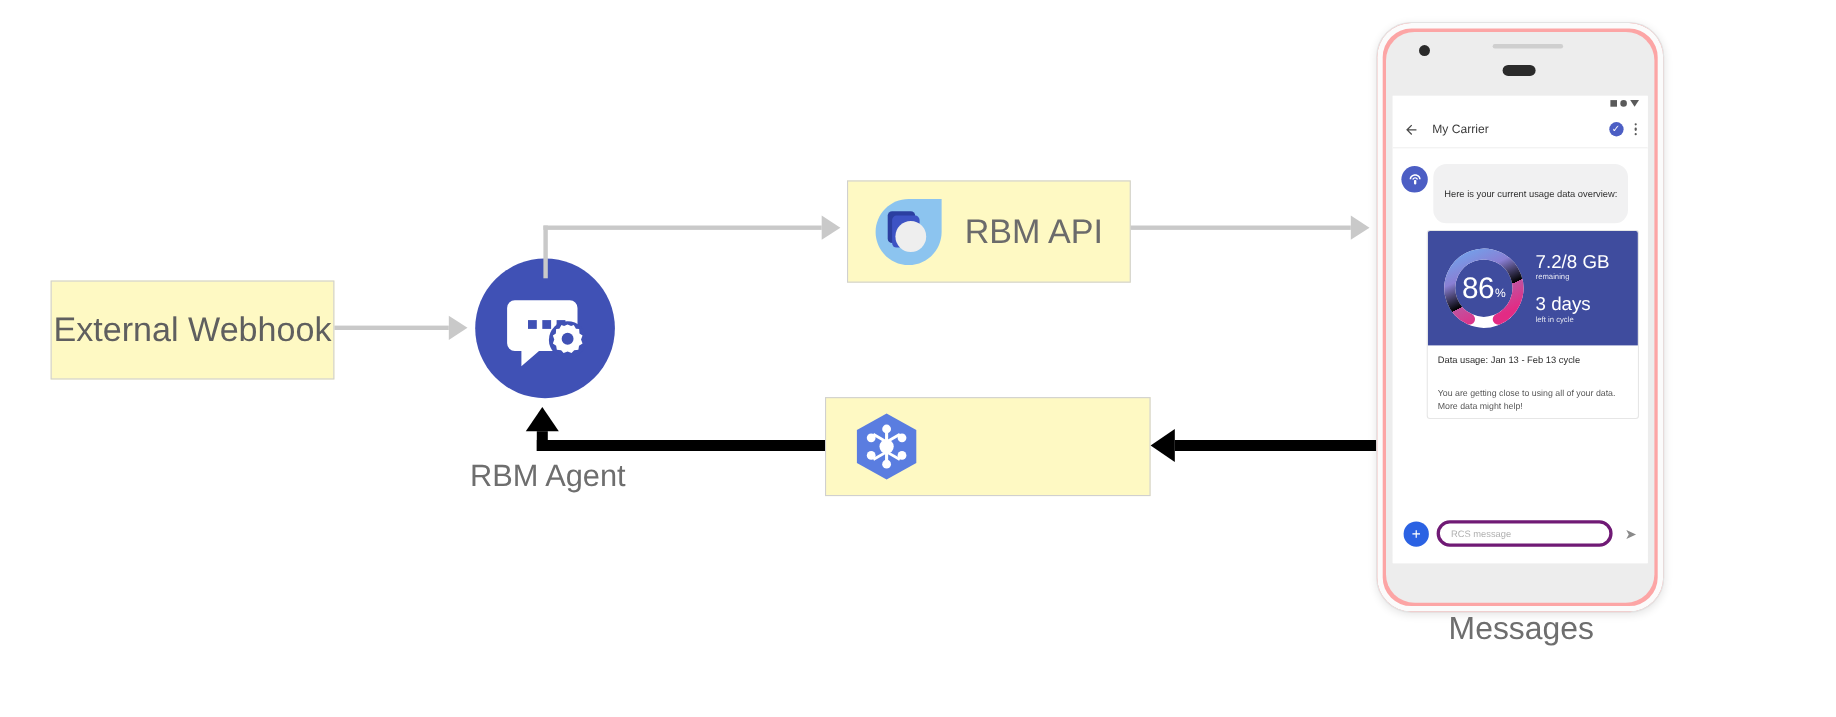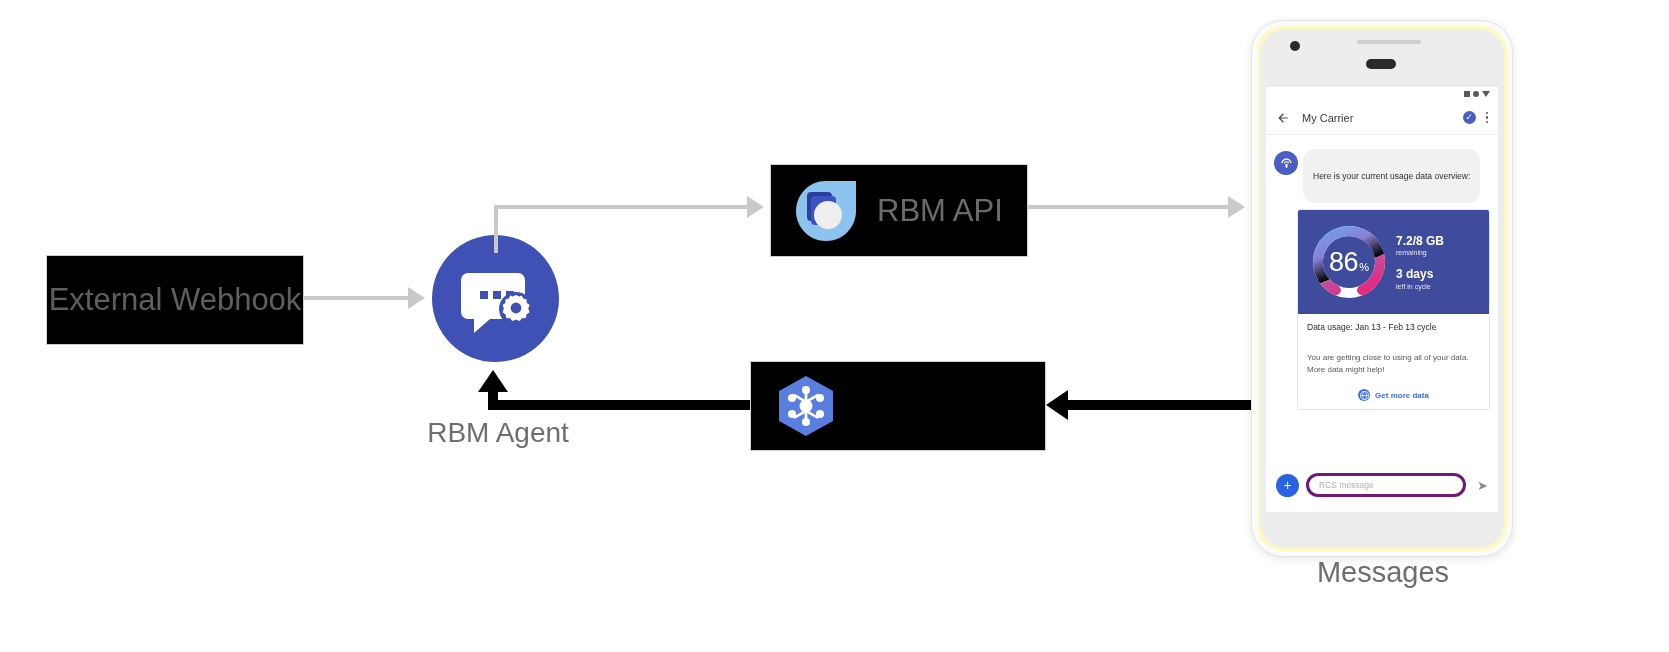--- a/index.html
+++ b/index.html
@@ -8,21 +8,21 @@
     background: #ffffff;
     font-family: "Liberation Sans", sans-serif;
     overflow: hidden;
   }
   #stage { position: relative; width: 1669px; height: 652px; background: #fff; }
 
   
   .node-box {
     position: absolute;
     border: 1px solid #d0d0d0;
-    background: #000000;
+    background: #fef9c3;
     display: flex;
     align-items: center;
   }
   .node-label {
     font-family: "Liberation Sans", sans-serif;
     font-weight: 300;
     color: #6e6e6e;
     white-space: nowrap;
   }
 
@@ -87,21 +87,21 @@
     border-right: 15px solid transparent;
     border-bottom: 22px solid #000000;
   }
 
   
   #phone {
     position: absolute;
     left: 1251px; top: 20px;
     width: 262px; height: 537px;
     border-radius: 32px;
-    background: #fef9c3;
+    background: #fca5a5;
     border: 1px solid #e3e3e3;
     box-shadow: 0 2px 8px rgba(0,0,0,0.10), 0 0 0 5px #fbfbfb inset;
   }
   #phone-inner-frame {
     position: absolute;
     left: 8px; top: 8px; right: 8px; bottom: 8px;
     border-radius: 26px;
     background: #ededed;
   }
   .phone-camera {
@@ -203,21 +203,21 @@
     position: absolute; inset: 0;
     display: flex; align-items: center; justify-content: center;
     color: #ffffff;
   }
   .gauge-num { font-size: 27px; font-weight: 300; letter-spacing: -0.5px; }
   .gauge-pct { font-size: 11px; font-weight: 300; margin-left: 1px; margin-top: 9px; }
   .hero-stats {
     flex: 1; color: #fff; padding-left: 4px; padding-right: 8px;
     display: flex; flex-direction: column; justify-content: center; gap: 12px;
   }
-  .stat-big { font-size: 12px; font-weight: bold; line-height: 1.1; }
+  .stat-big { font-size: 17px; font-weight: normal; line-height: 1.1; }
   .stat-small { font-size: 7px; opacity: 0.85; margin-top: 1px; }
 
   .card-body { padding: 8px 9px 4px 9px; }
   .card-title { font-size: 8.5px; font-weight: normal; color: #2c2c2c; margin-bottom: 20px; }
   .card-desc { font-size: 8px; color: #585858; line-height: 1.5; }
   .card-action {
     display: flex; align-items: center; justify-content: center;
     gap: 5px; padding: 9px 0 8px 0;
   }
   .globe-icon {
@@ -406,30 +406,20 @@
               </div>
             </div>
           </div>
 
           <div class="card-body">
             <div class="card-title">Data usage: Jan 13 - Feb 13 cycle</div>
             <div class="card-desc">You are getting close to using all of your data.</div>
             <div class="card-desc">More data might help!</div>
           </div>
 
-          <div class="card-action">
-            <span class="globe-icon">
-              <svg width="9" height="9" viewBox="0 0 24 24">
-                <circle cx="12" cy="12" r="11" fill="none" stroke="#fff" stroke-width="2"></circle>
-                <ellipse cx="12" cy="12" rx="5" ry="11" fill="none" stroke="#fff" stroke-width="2"></ellipse>
-                <line x1="1" y1="12" x2="23" y2="12" stroke="#fff" stroke-width="2"></line>
-              </svg>
-            </span>
-            <span class="action-text">Get more data</span>
-          </div>
         </div>
       </div>
 
       <div class="composer">
         <span class="plus-btn">+</span>
         <div class="composer-input">RCS message</div>
         <span class="send-icon">➤</span>
       </div>
 
       <div class="nav-bar">

